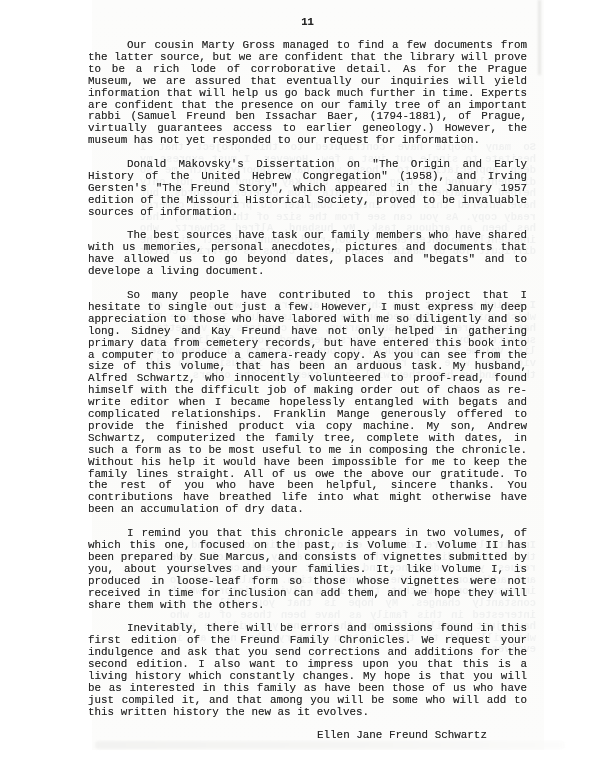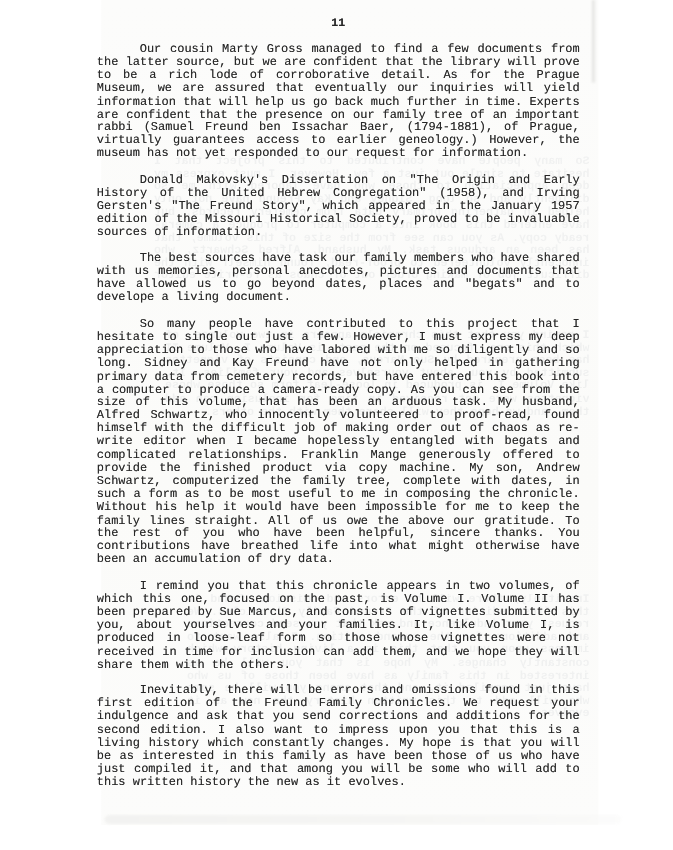--- a/index.html
+++ b/index.html
@@ -108,18 +108,19 @@
 
   <div class="page-number">11</div>
 
   <div class="body-text">
     <p class="para">Our cousin Marty Gross managed to find a few documents from the latter source, but we are confident that the library will prove to be a rich lode of corroborative detail. As for the Prague Museum, we are assured that eventually our inquiries will yield information that will help us go back much further in time. Experts are confident that the presence on our family tree of an important rabbi (Samuel Freund ben Issachar Baer, (1794-1881), of Prague, virtually guarantees access to earlier geneology.) However, the museum has not yet responded to our request for information.</p>
     <p class="para">Donald Makovsky's Dissertation on "The Origin and Early History of the United Hebrew Congregation" (1958), and Irving Gersten's "The Freund Story", which appeared in the January 1957 edition of the Missouri Historical Society, proved to be invaluable sources of information.</p>
     <p class="para">The best sources have task our family members who have shared with us memories, personal anecdotes, pictures and documents that have allowed us to go beyond dates, places and "begats" and to develope a living document.</p>
     <p class="para">So many people have contributed to this project that I hesitate to single out just a few. However, I must express my deep appreciation to those who have labored with me so diligently and so long. Sidney and Kay Freund have not only helped in gathering primary data from cemetery records, but have entered this book into a computer to produce a camera-ready copy. As you can see from the size of this volume, that has been an arduous task. My husband, Alfred Schwartz, who innocently volunteered to proof-read, found himself with the difficult job of making order out of chaos as re-write editor when I became hopelessly entangled with begats and complicated relationships. Franklin Mange generously offered to provide the finished product via copy machine. My son, Andrew Schwartz, computerized the family tree, complete with dates, in such a form as to be most useful to me in composing the chronicle. Without his help it would have been impossible for me to keep the family lines straight. All of us owe the above our gratitude. To the rest of you who have been helpful, sincere thanks. You contributions have breathed life into what might otherwise have been an accumulation of dry data.</p>
     <p class="para">I remind you that this chronicle appears in two volumes, of which this one, focused on the past, is Volume I. Volume II has been prepared by Sue Marcus, and consists of vignettes submitted by you, about yourselves and your families. It, like Volume I, is produced in loose-leaf form so those whose vignettes were not received in time for inclusion can add them, and we hope they will share them with the others.</p>
     <p class="para">Inevitably, there will be errors and omissions found in this first edition of the Freund Family Chronicles. We request your indulgence and ask that you send corrections and additions for the second edition. I also want to impress upon you that this is a living history which constantly changes. My hope is that you will be as interested in this family as have been those of us who have just compiled it, and that among you will be some who will add to this written history the new as it evolves.</p>
+    <div class="signature">Ellen Jane Freund Schwartz</div>
   </div>
 
   <div class="edge-right"></div>
   <div class="edge-bottom"></div>
 
 </div>
 
 </body></html>

